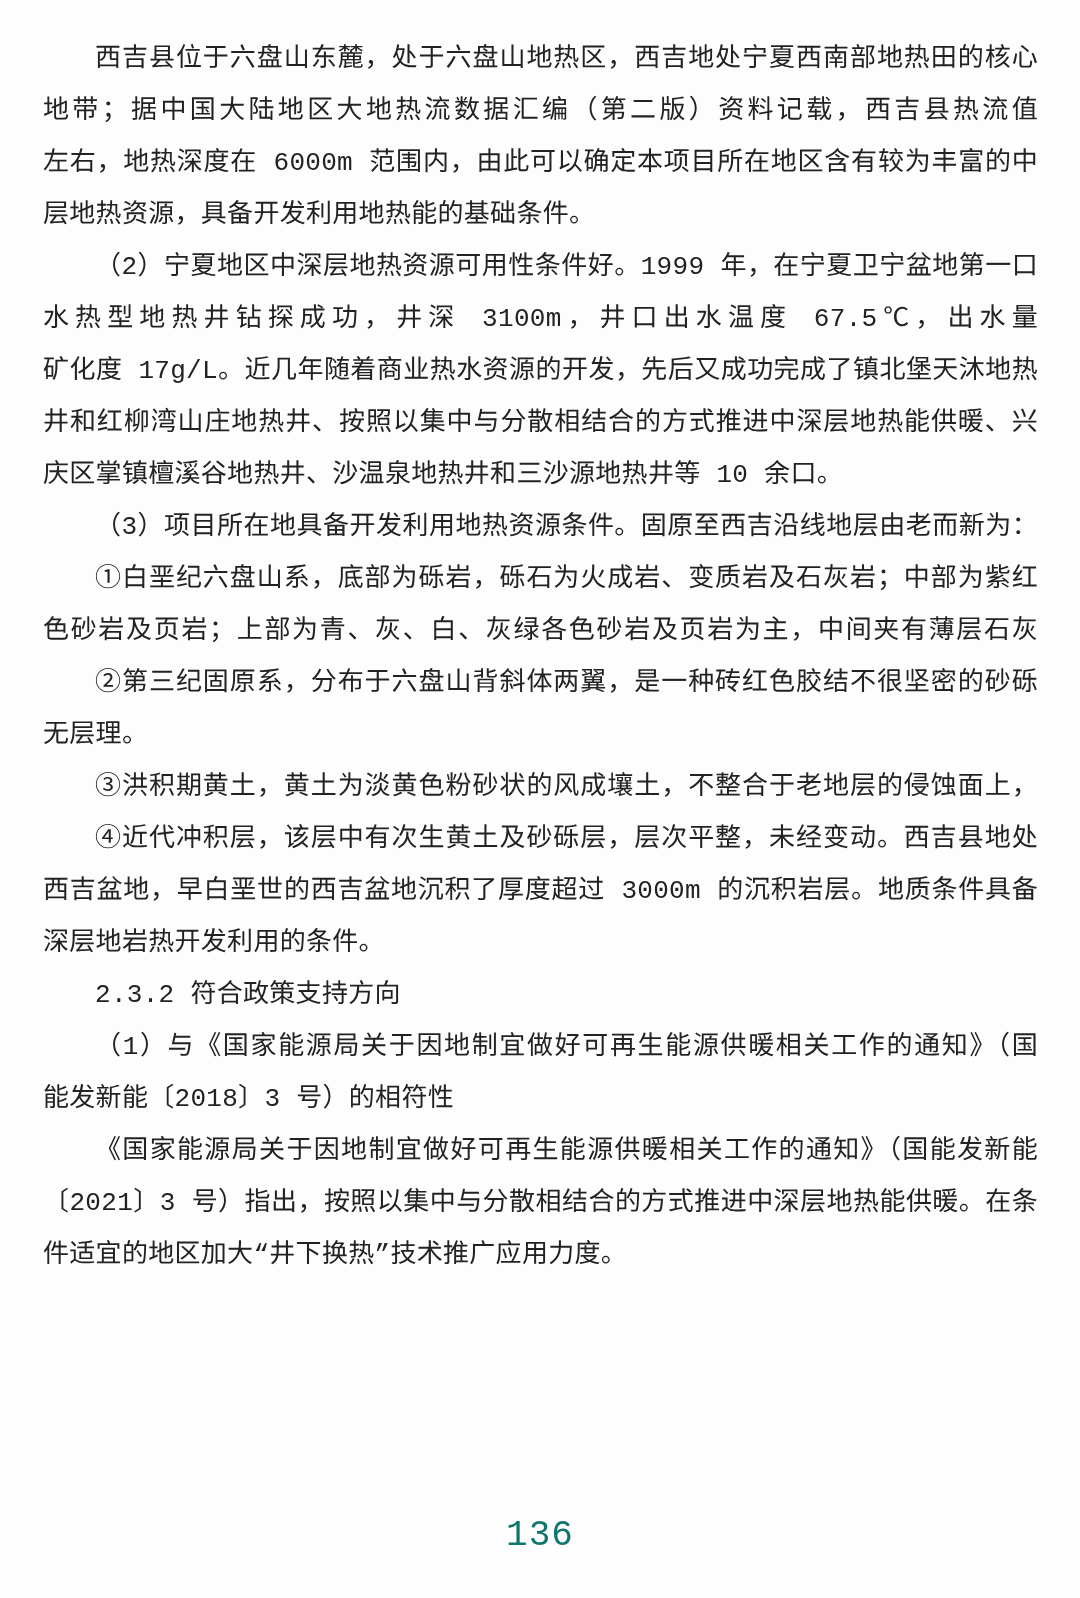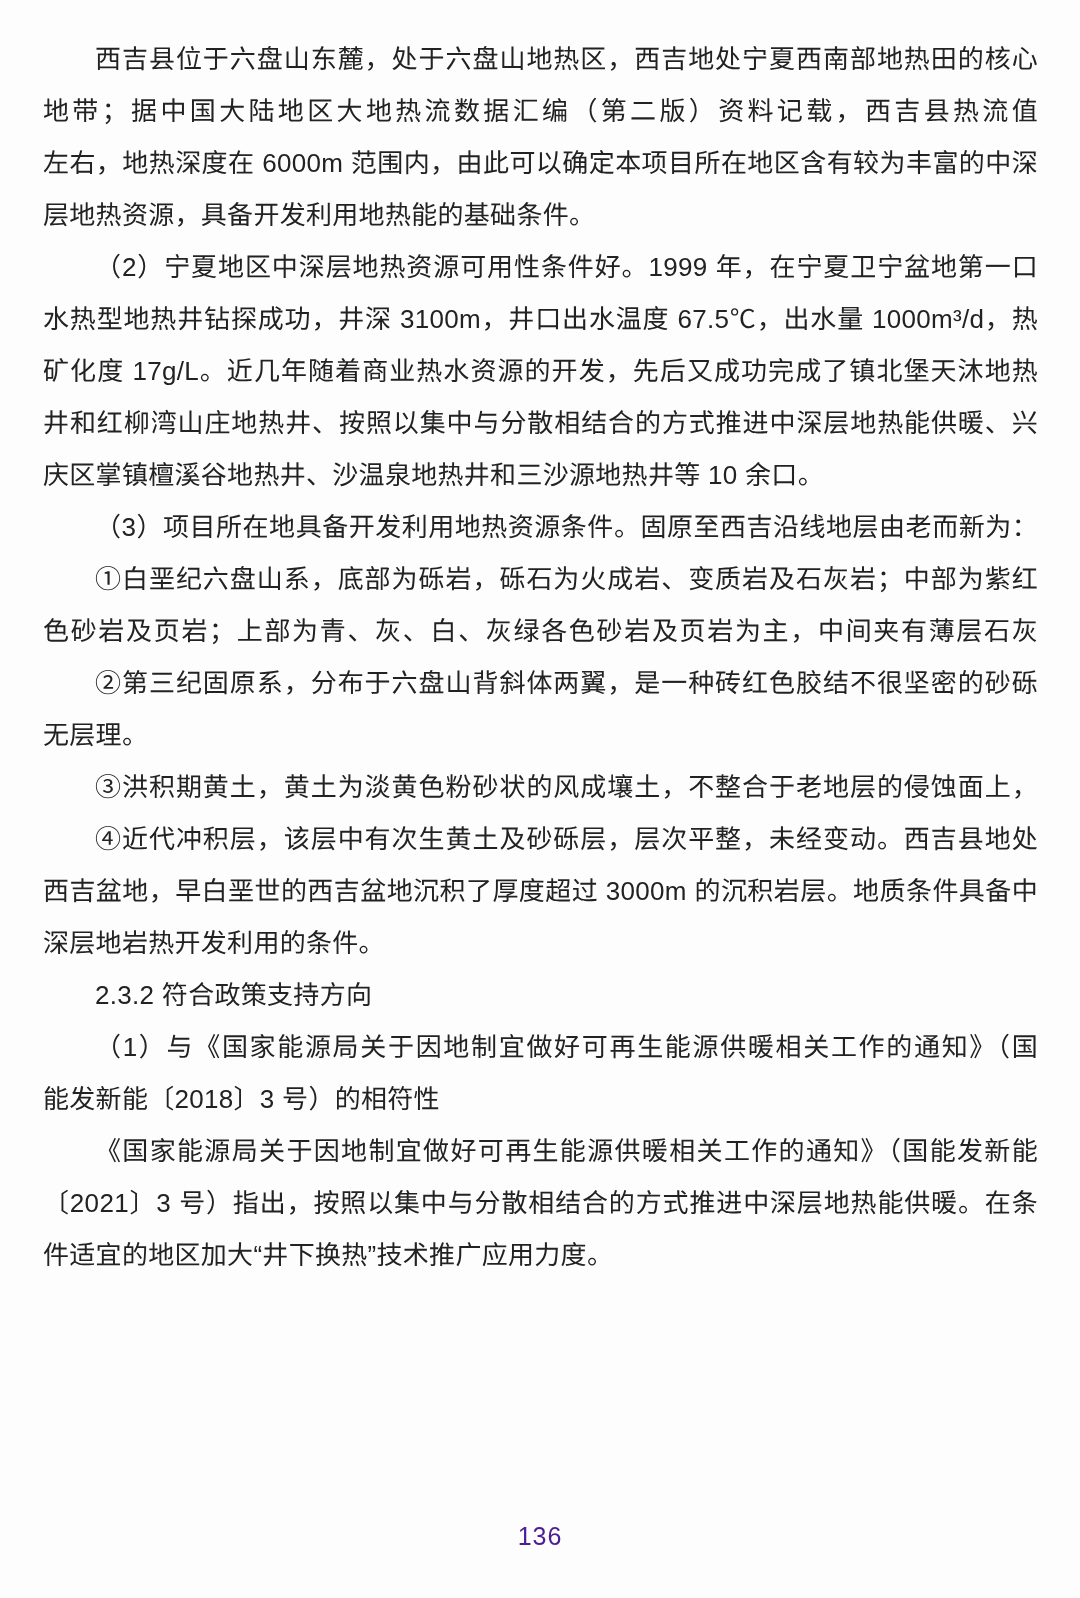--- a/index.html
+++ b/index.html
@@ -7,21 +7,21 @@
     padding: 0;
     background: #e8e8e8;
   }
   .page {
     position: relative;
     width: 1080px;
     height: 1598px;
     margin: 0 auto;
     background: #fdfdfd;
     overflow: hidden;
-    font-family: Liberation Sans, sans-serif;
+    font-family: Liberation Mono, monospace;
     color: #222222;
   }
   .doc-body {
     position: absolute;
     left: 43px;
     top: 33px;
     width: 995px;
   }
   .line {
     font-size: 26px;
@@ -47,23 +47,23 @@
     font-weight: normal;
   }
   .footer {
     position: absolute;
     left: 0;
     top: 1516px;
     width: 100%;
     text-align: center;
   }
   .page-number {
-    font-size: 25px;
+    font-size: 36px;
     line-height: 40px;
-    color: #4c1d95;
+    color: #0f766e;
     letter-spacing: 1px;
     margin-top: 48px;
   }
 </style>
 </head>
 <body>
 
 <div class="page">
   <div class="doc-body">
       <div class="line fill indent">西吉县位于六盘山东麓，处于六盘山地热区，西吉地处宁夏西南部地热田的核心</div>

